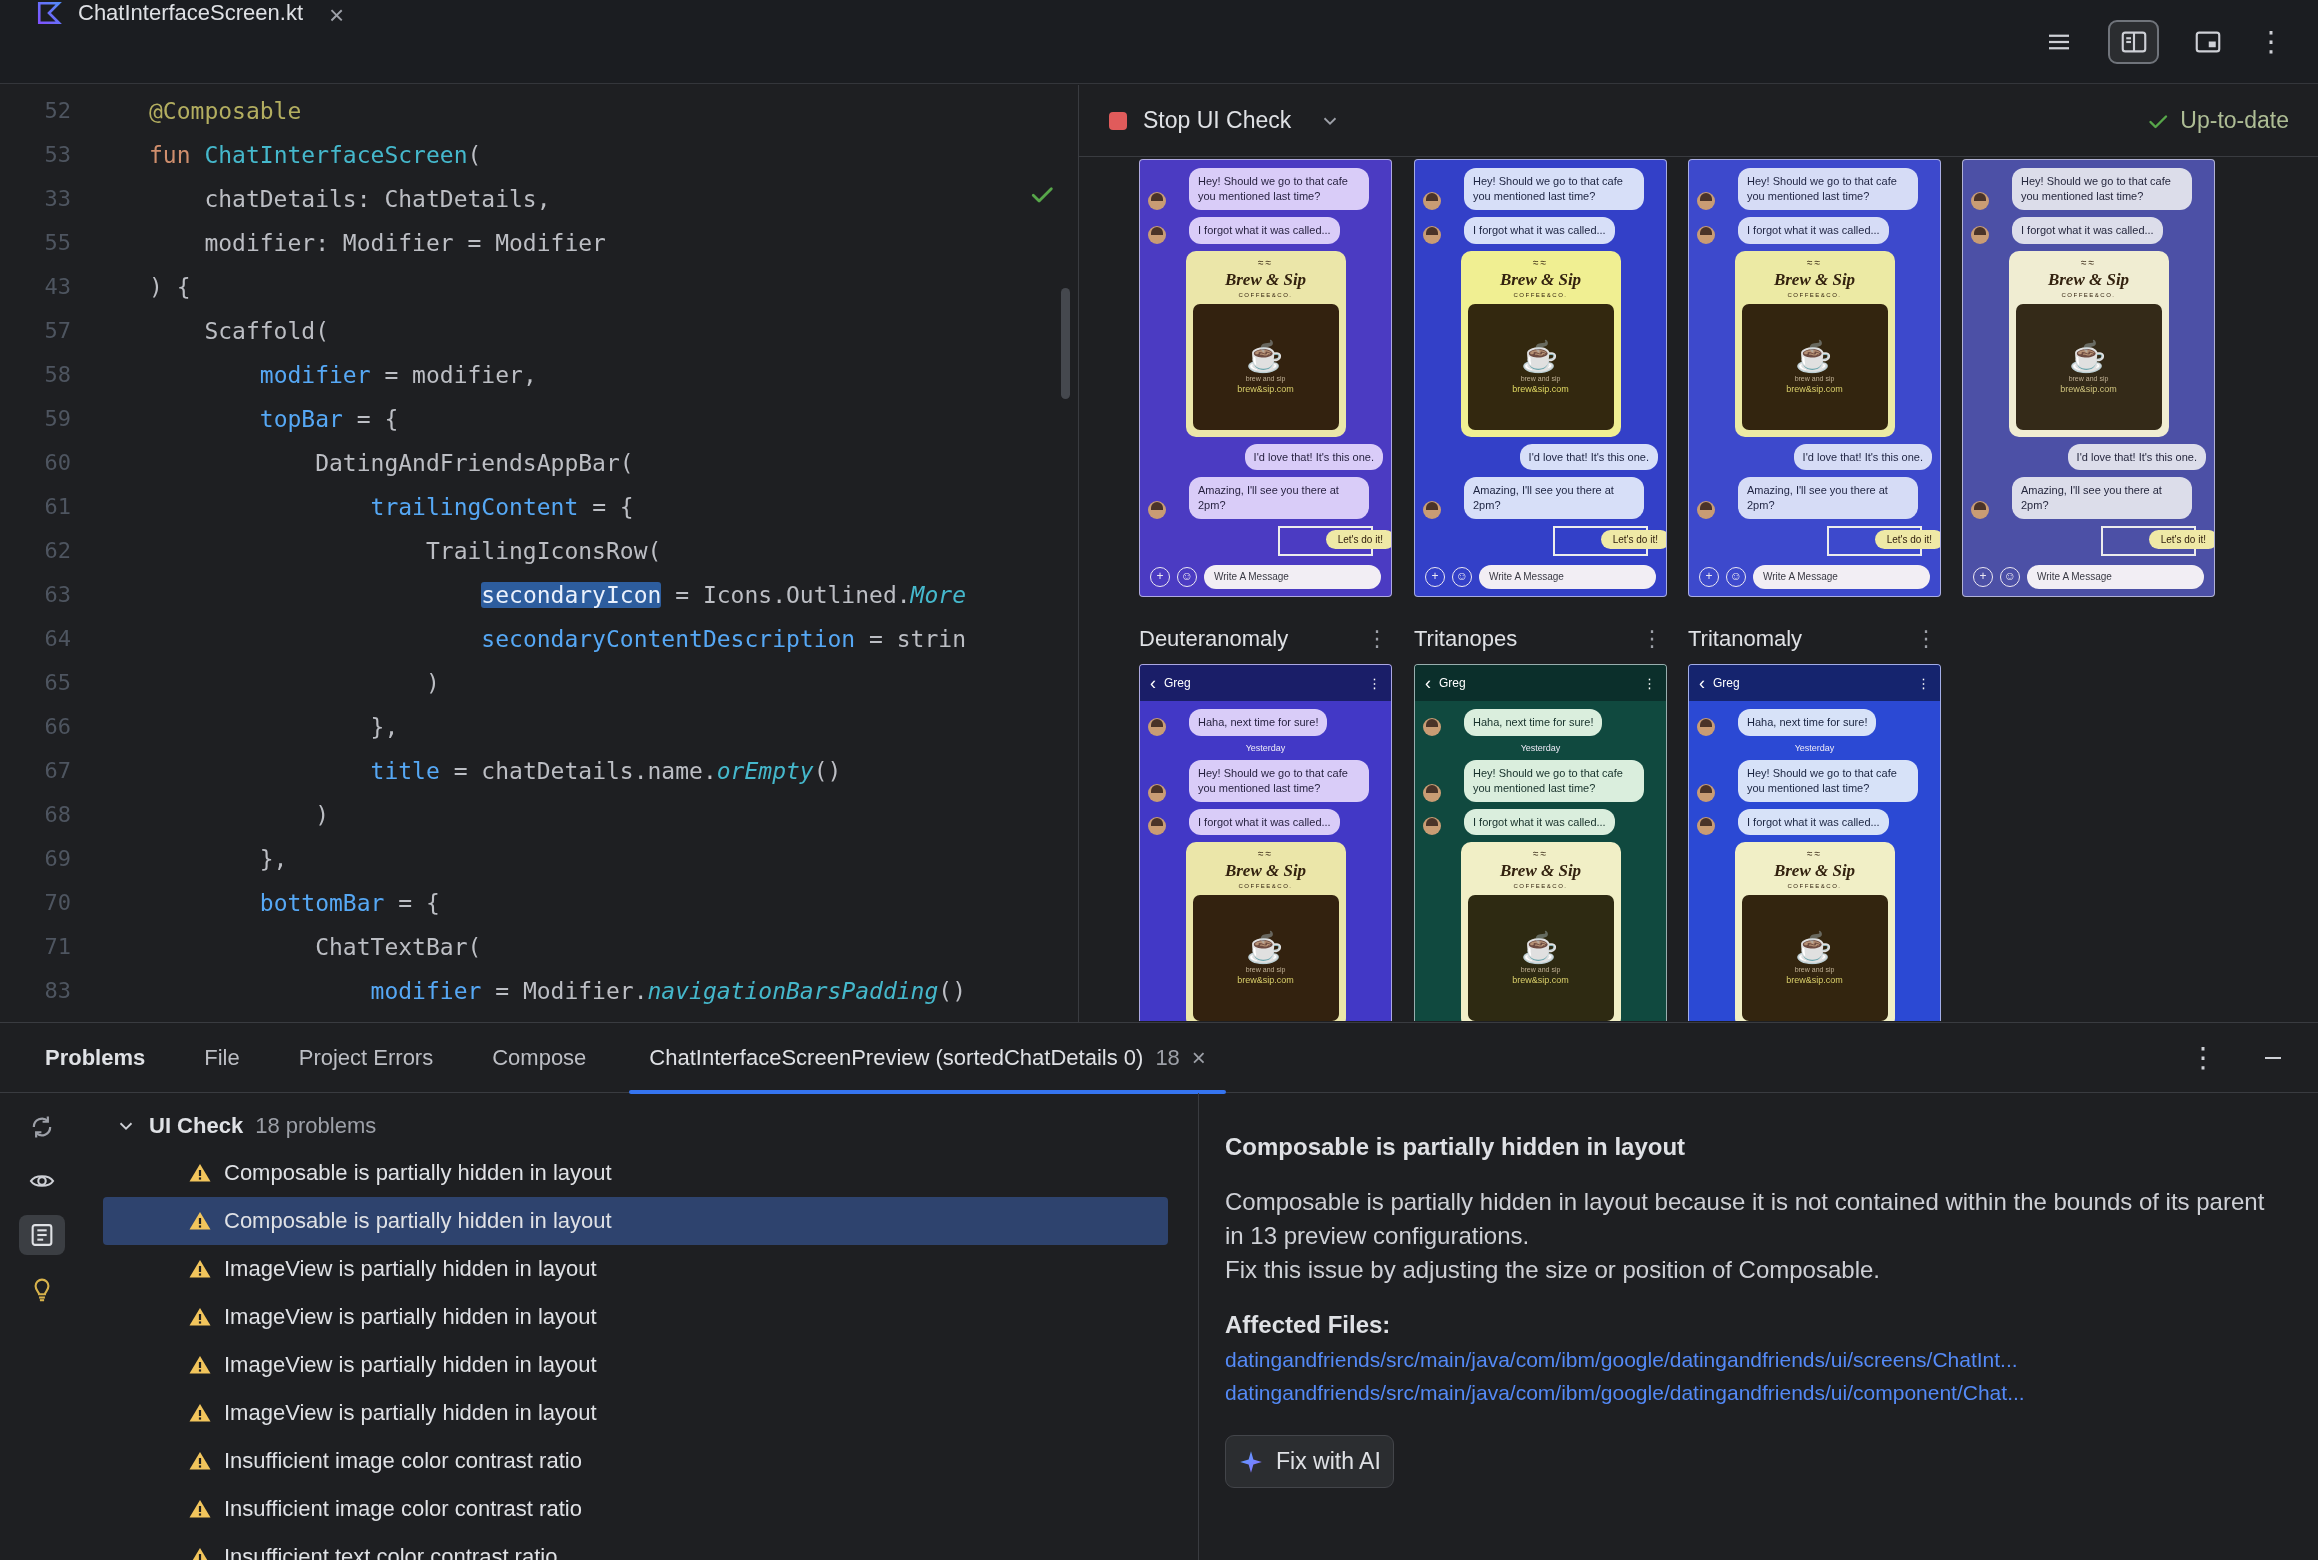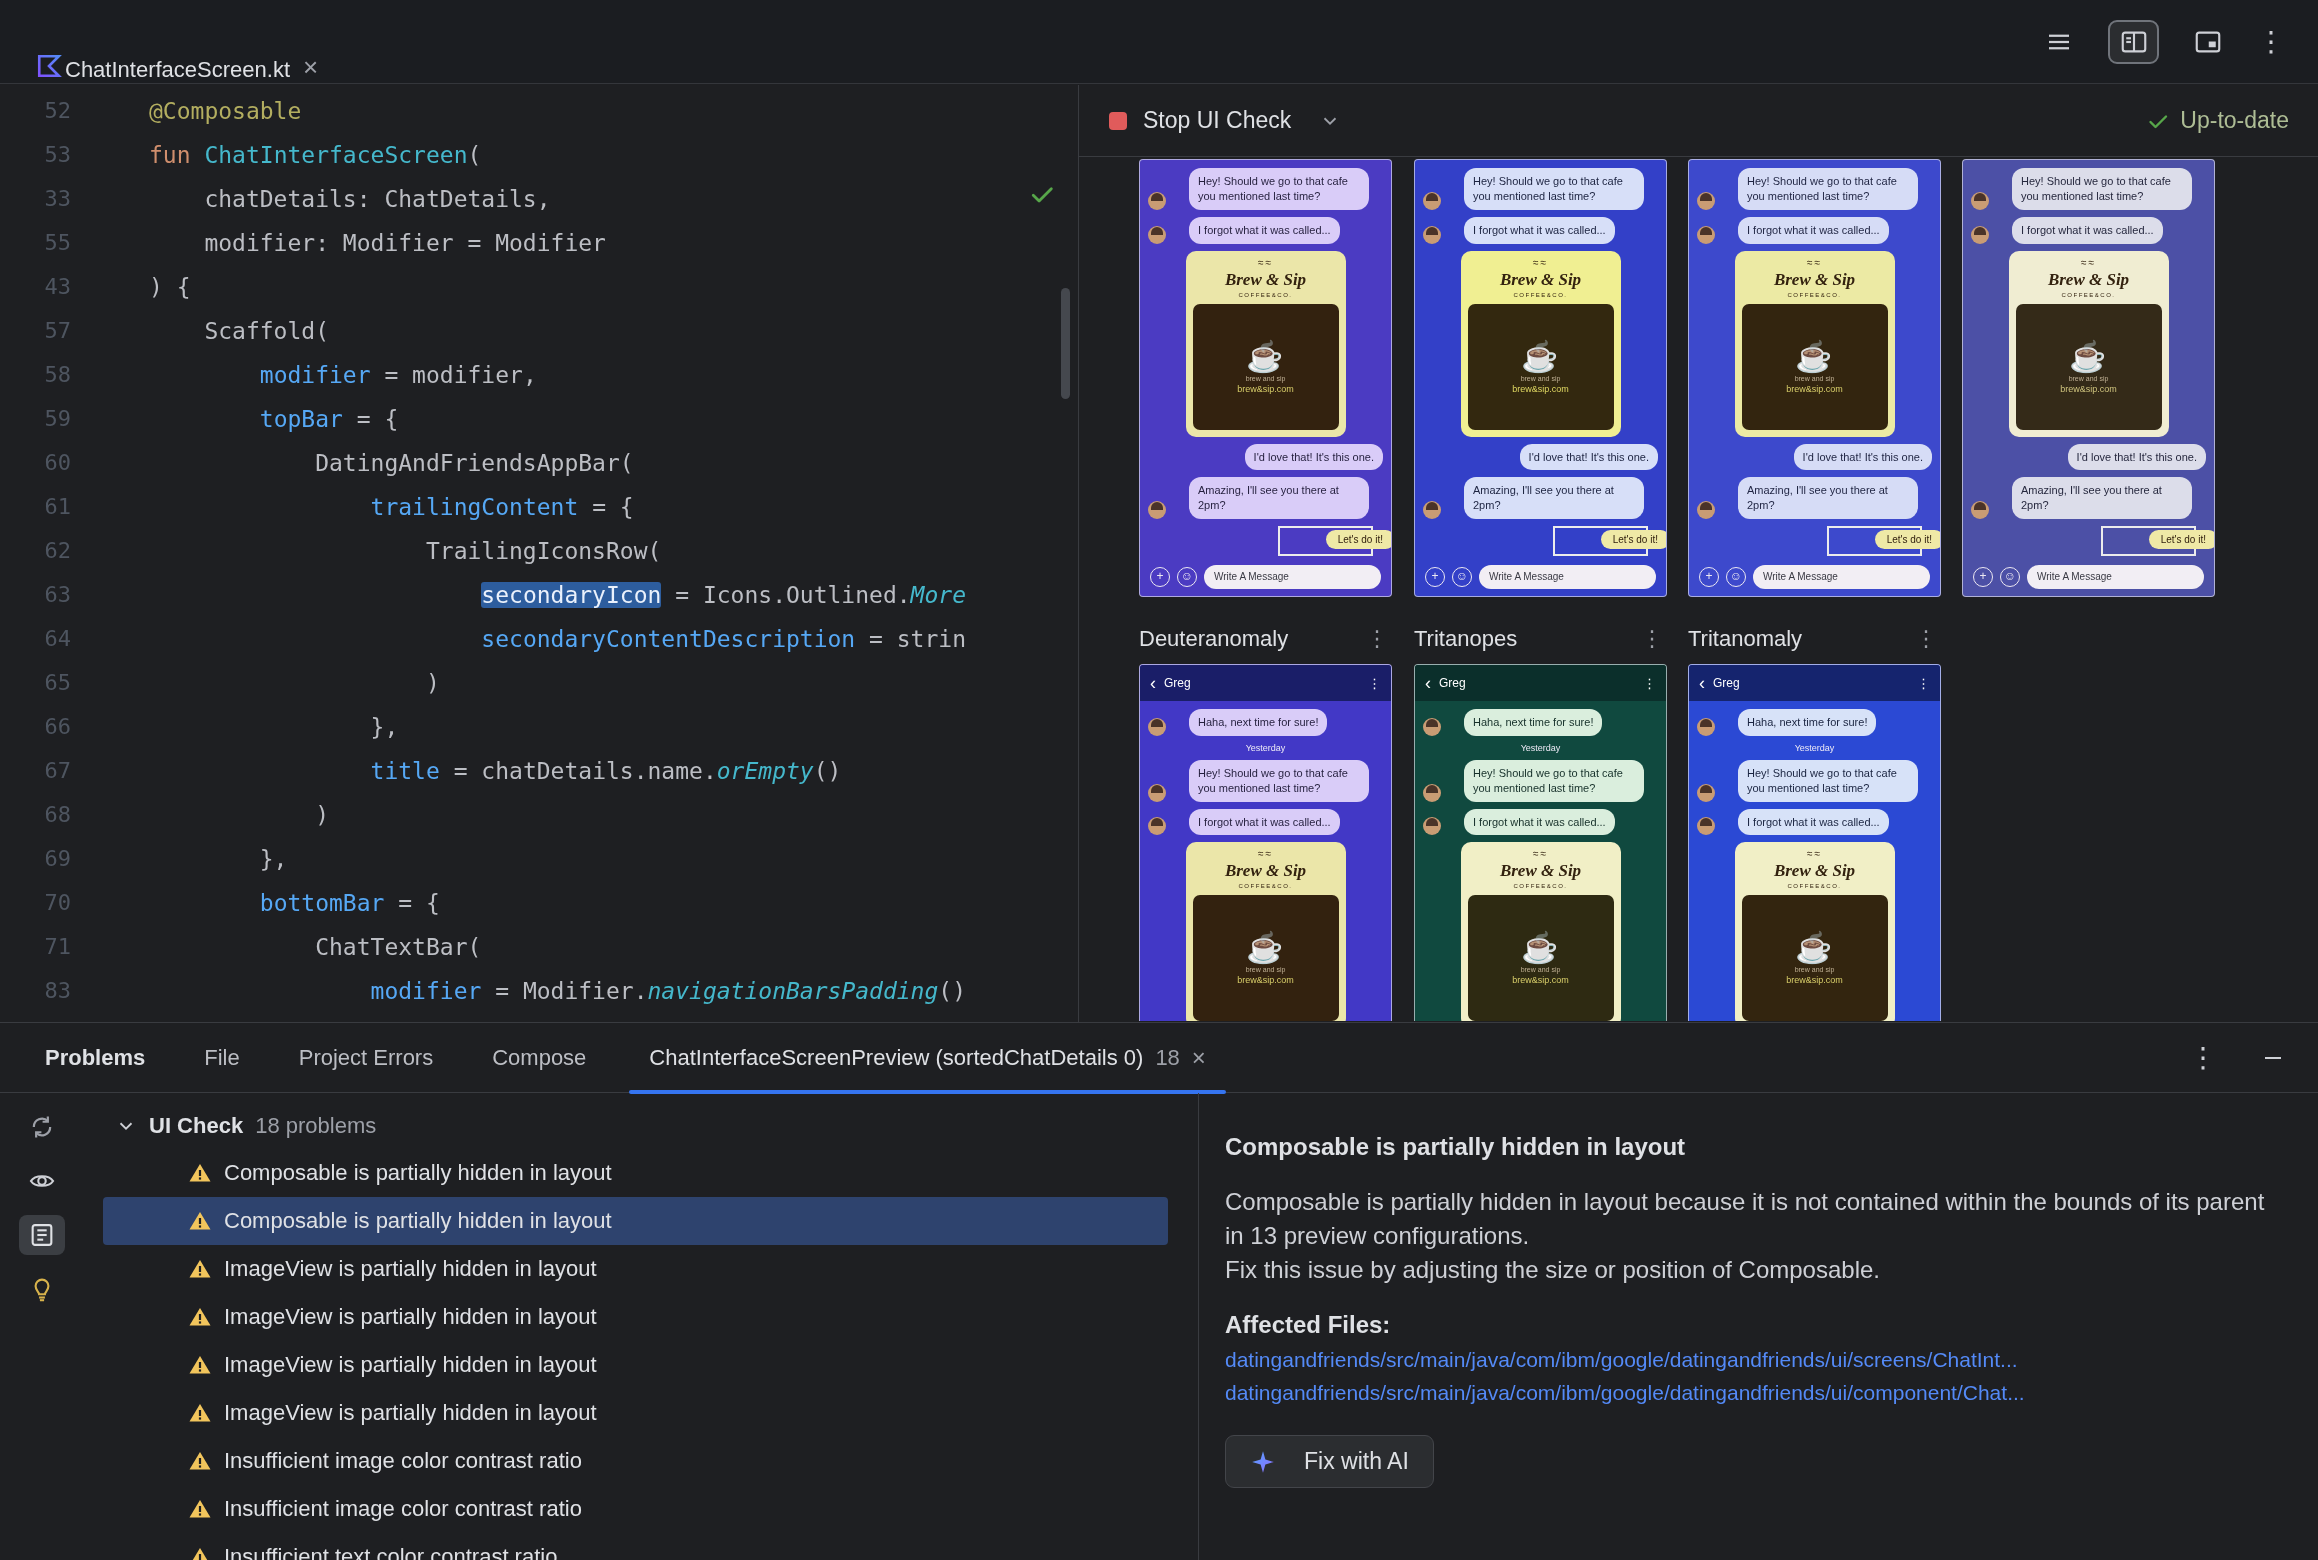--- a/index.html
+++ b/index.html
@@ -3,21 +3,21 @@
 <meta charset="utf-8">
 <style>
   * { margin:0; padding:0; box-sizing:border-box; }
   html,body { width:2319px; height:1560px; background:#1E1F22; overflow:hidden;
               font-family:"Liberation Sans", sans-serif; color:#BCBEC4; }
 
   
   .topbar { position:absolute; left:0; top:0; width:2319px; height:84px;
             background:#1B1D21; border-bottom:1px solid #34363B;
             display:flex; align-items:center; }
-  .edtab { display:flex; align-items:flex-end; gap:3px; margin-left:26px; height:100%; padding:0 10px; }
+  .edtab { display:flex; align-items:flex-start; gap:16px; margin-left:26px; height:100%; padding:0 10px; }
   .edtab-title { font-size:22px; color:#DFE1E5; }
   .edtab-close { font-size:26px; color:#9DA0A8; cursor:default; margin-left:10px; }
   .topbar-spacer { flex:1; }
   .top-icons { display:flex; align-items:center; gap:34px; margin-right:34px; }
   .tool-btn { display:flex; align-items:center; justify-content:center; }
   .tool-btn.boxed { width:51px; height:44px; border:2px solid #70747B; border-radius:9px; background:#2B2D30; }
   .kebab { font-size:28px; color:#CED0D6; line-height:1; }
 
   
   .editor { position:absolute; left:0; top:85px; width:1078px; height:937px; background:#1E1F22; overflow:hidden; }
@@ -118,22 +118,22 @@
   .problem-text { color:#DFE1E5; }
 
   .vdiv { position:absolute; left:1198px; top:0; bottom:0; width:1px; background:#393B40; }
 
   .pdetails { position:absolute; left:1225px; top:40px; width:1064px; color:#CED0D6; }
   .pd-title { font-size:24px; font-weight:bold; color:#DFE1E5; }
   .pd-body { margin-top:24px; font-size:24px; line-height:1.42; }
   .pd-body2 { font-size:24px; line-height:1.42; }
   .pd-affected { margin-top:24px; font-size:24px; font-weight:bold; color:#DFE1E5; }
   .pd-link { display:block; margin-top:9px; font-size:21px; color:var(--link,#548AF7); text-decoration:none; }
-  .fix-ai { margin-top:30px; display:inline-flex; align-items:center; gap:28px; height:53px;
-            padding:0 24px; background:#2B2D30; border:1px solid #43454A; border-radius:9px;
+  .fix-ai { margin-top:30px; display:inline-flex; align-items:center; gap:12px; height:53px;
+            padding:0 12px; background:#2B2D30; border:1px solid #43454A; border-radius:9px;
             font-size:23px; color:#DFE1E5; }
 </style>
 </head>
 <body>
 
 <div class="topbar">
   <div class="edtab">
     <span>
       <svg width="26" height="26" viewBox="0 0 24 24">
         <defs>

